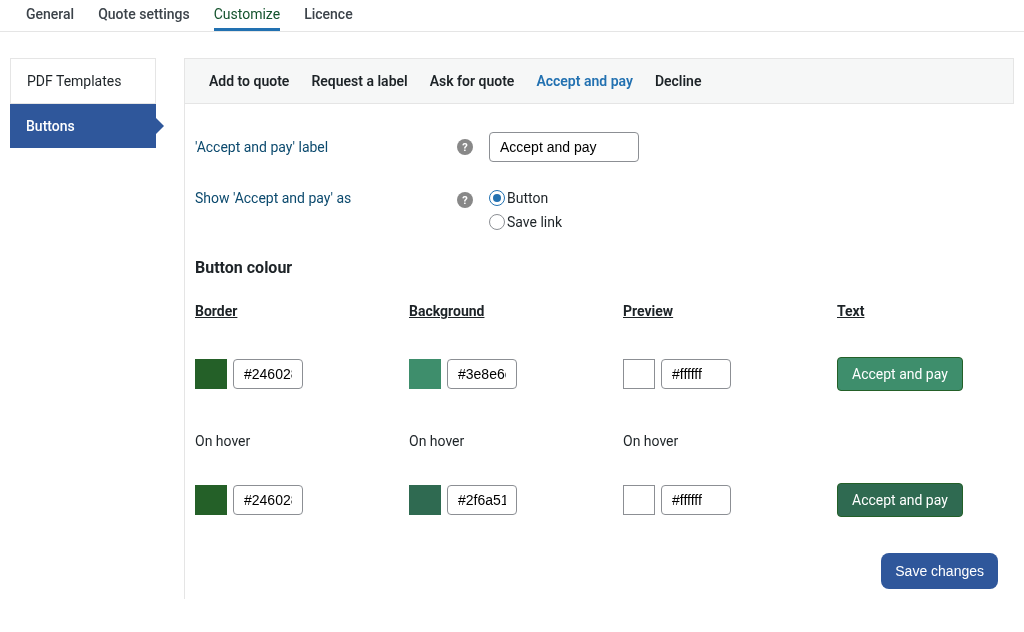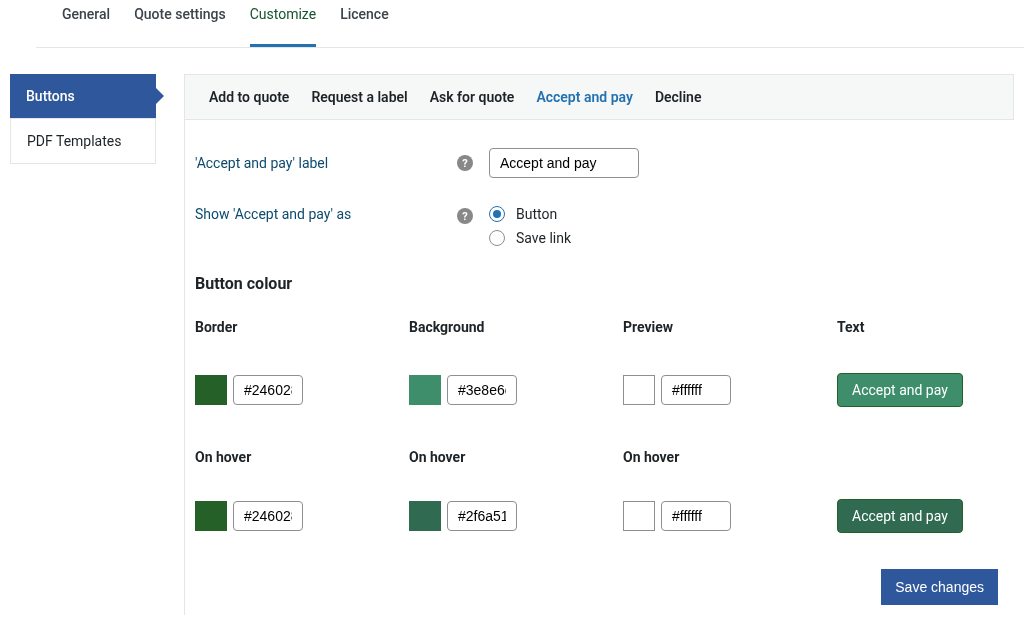--- a/index.html
+++ b/index.html
@@ -8,22 +8,21 @@
     font-family: -apple-system, BlinkMacSystemFont, "Segoe UI", Roboto, Helvetica, Arial, sans-serif;
     font-size: 14px;
     color: #1d2327;
     background: #fff;
   }
   .top-tabs {
     display: flex;
     gap: 24px;
     padding: 0 26px;
     border-bottom: 1px solid #e5e5e5;
-    height: 48px;
-    margin-left: 36px;
+    height: 32px;
   }
   .top-tab {
     padding: 6px 0 10px 0;
     cursor: pointer;
     color: #3c434a;
     font-weight: 500;
   }
   .top-tab.active {
     color: #14532d;
     font-weight: 400;
@@ -100,95 +99,95 @@
     font-weight: 700;
   }
   input[type=text].text-input{
     padding: 6px 10px;
     border: 1px solid #8c8f94;
     border-radius: 4px;
     font-size: 14px;
     width: 150px;
   }
   .radio-stack { display: flex; flex-direction: column; gap: 8px; }
-  .radio-row { display: flex; align-items: flex-start; gap: 11px; }
+  .radio-row { display: flex; align-items: flex-start; gap: 2px; }
   .radio {
     width: 16px; height: 16px;
     border: 1px solid #8c8f94;
     border-radius: 50%;
     display:inline-flex; align-items:center; justify-content:center;
   }
   .radio.checked { border-color: #2271b1; }
   .radio.checked::after{
     content:""; width:8px; height:8px; background:#2271b1; border-radius:50%;
   }
   h3.section-head{
     font-size: 16px; font-weight: 700; margin: 18px 0 26px 0;
   }
   .color-grid{
     display:grid;
     grid-template-columns: 214px 214px 214px 1fr;
     row-gap: 20px;
   }
   .color-col-head{
-    font-weight:700; font-size:14px; margin-bottom:18px;
+    font-weight:700; font-size:14px; margin-bottom:18px;text-decoration:underline;
   }
   .swatch-row{ display:flex; align-items:center; gap:6px; }
   .swatch{
     width:32px; height:30px;
   }
   .color-input{
     padding:6px 10px;
     border:1px solid #8c8f94;
     border-radius:4px;
     width:70px;
     font-size:14px;
   }
   .subhead{
-    font-size:14px; color:#1d2327; margin: 22px 0 14px 0; font-weight: bold;
+    font-size:14px; color:#1d2327; margin: 22px 0 14px 0;
   }
   .preview-btn{
     display:inline-block;
     padding: 8px 14px;
     border-radius:4px;
     font-size:14px;
     color:#fff;
     cursor:default;
   }
   .save-bar{
     display:flex; justify-content:flex-end; margin-top: 36px; padding-right: 6px;
   }
   .save-btn{
     background:#2f579b;
     color:#fff;
     border:none;
-    border-radius:0;
+    border-radius:8px;
     padding: 10px 14px;
     font-size:14px;
     cursor:pointer;
   }
 </style>
 </head>
 <body>
 
 <div class="top-tabs">
   <div class="top-tab">General</div>
   <div class="top-tab">Quote settings</div>
   <div class="top-tab active">Customize</div>
   <div class="top-tab">Licence</div>
 </div>
 
 <div class="layout">
 
   <div class="sidebar">
+    <div class="sidebar-item">
+      <span>PDF Templates</span>
+    </div>
     <div class="sidebar-item active">
       <span>Buttons</span>
-    </div>
-    <div class="sidebar-item">
-      <span>PDF Templates</span>
     </div>
   </div>
 
   <div class="main">
     <div class="subnav">
       <div class="subnav-item">Add to quote</div>
       <div class="subnav-item">Request a label</div>
       <div class="subnav-item">Ask for quote</div>
       <div class="subnav-item active">Accept and pay</div>
       <div class="subnav-item">Decline</div>

